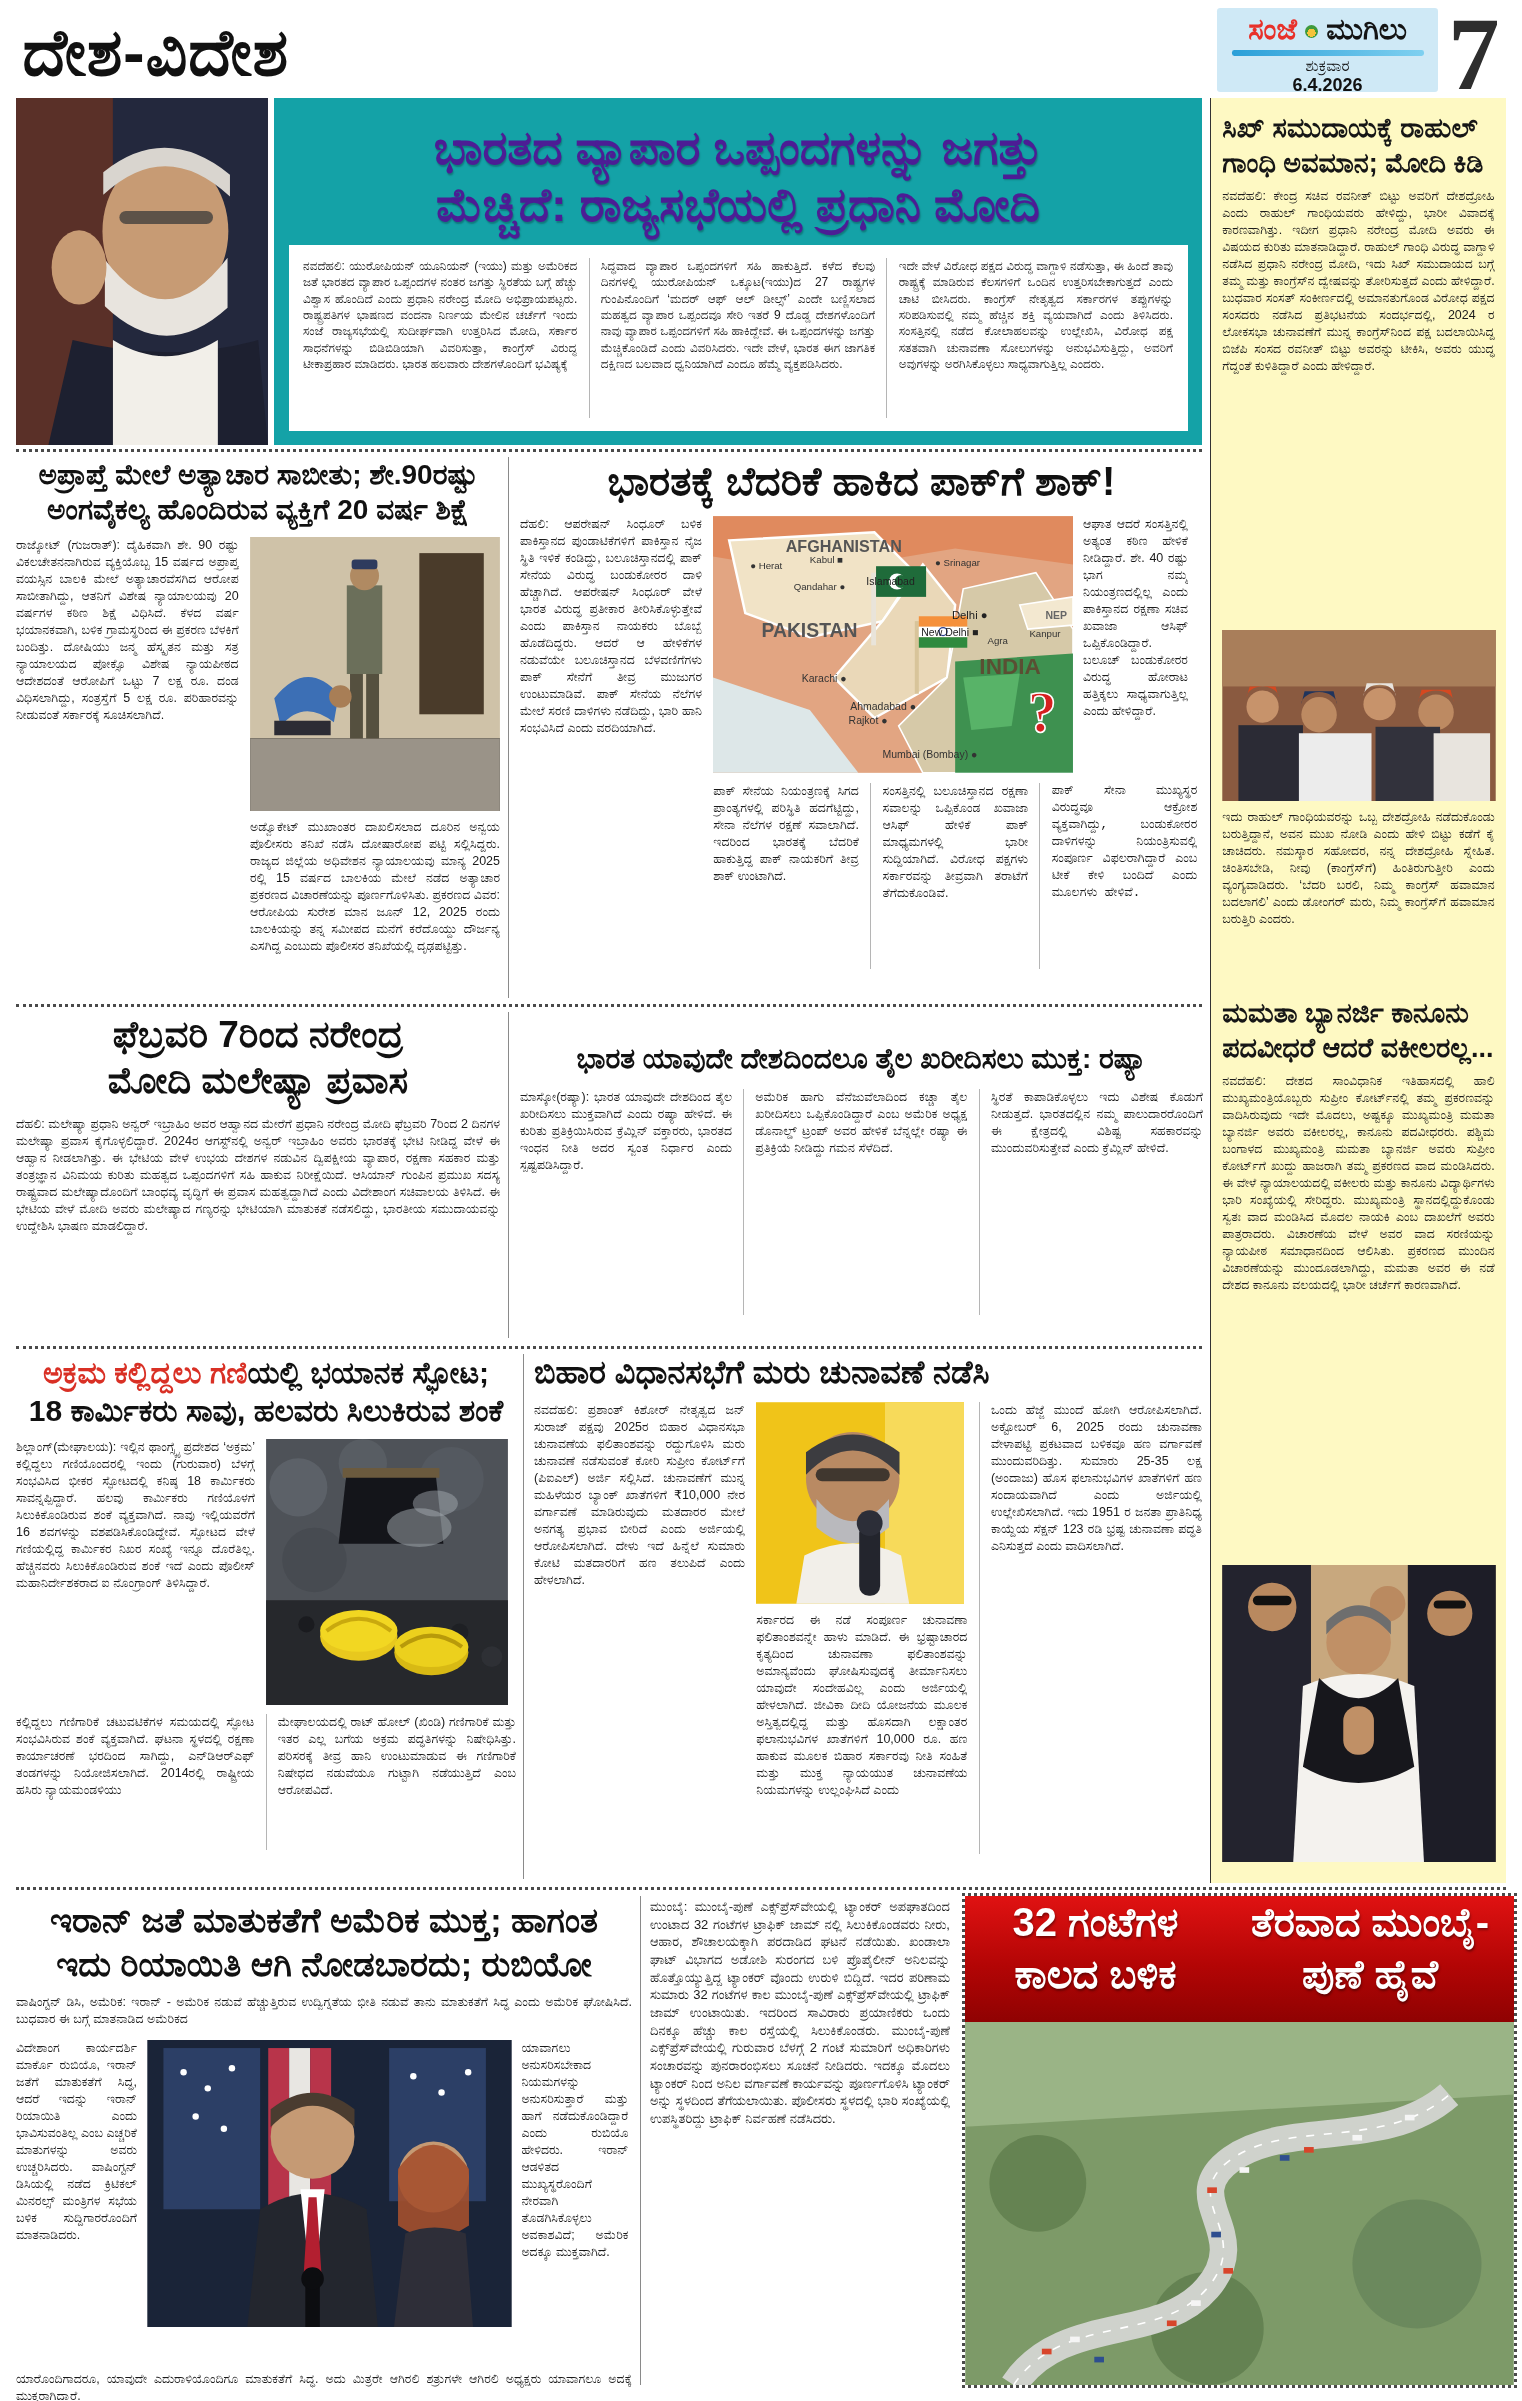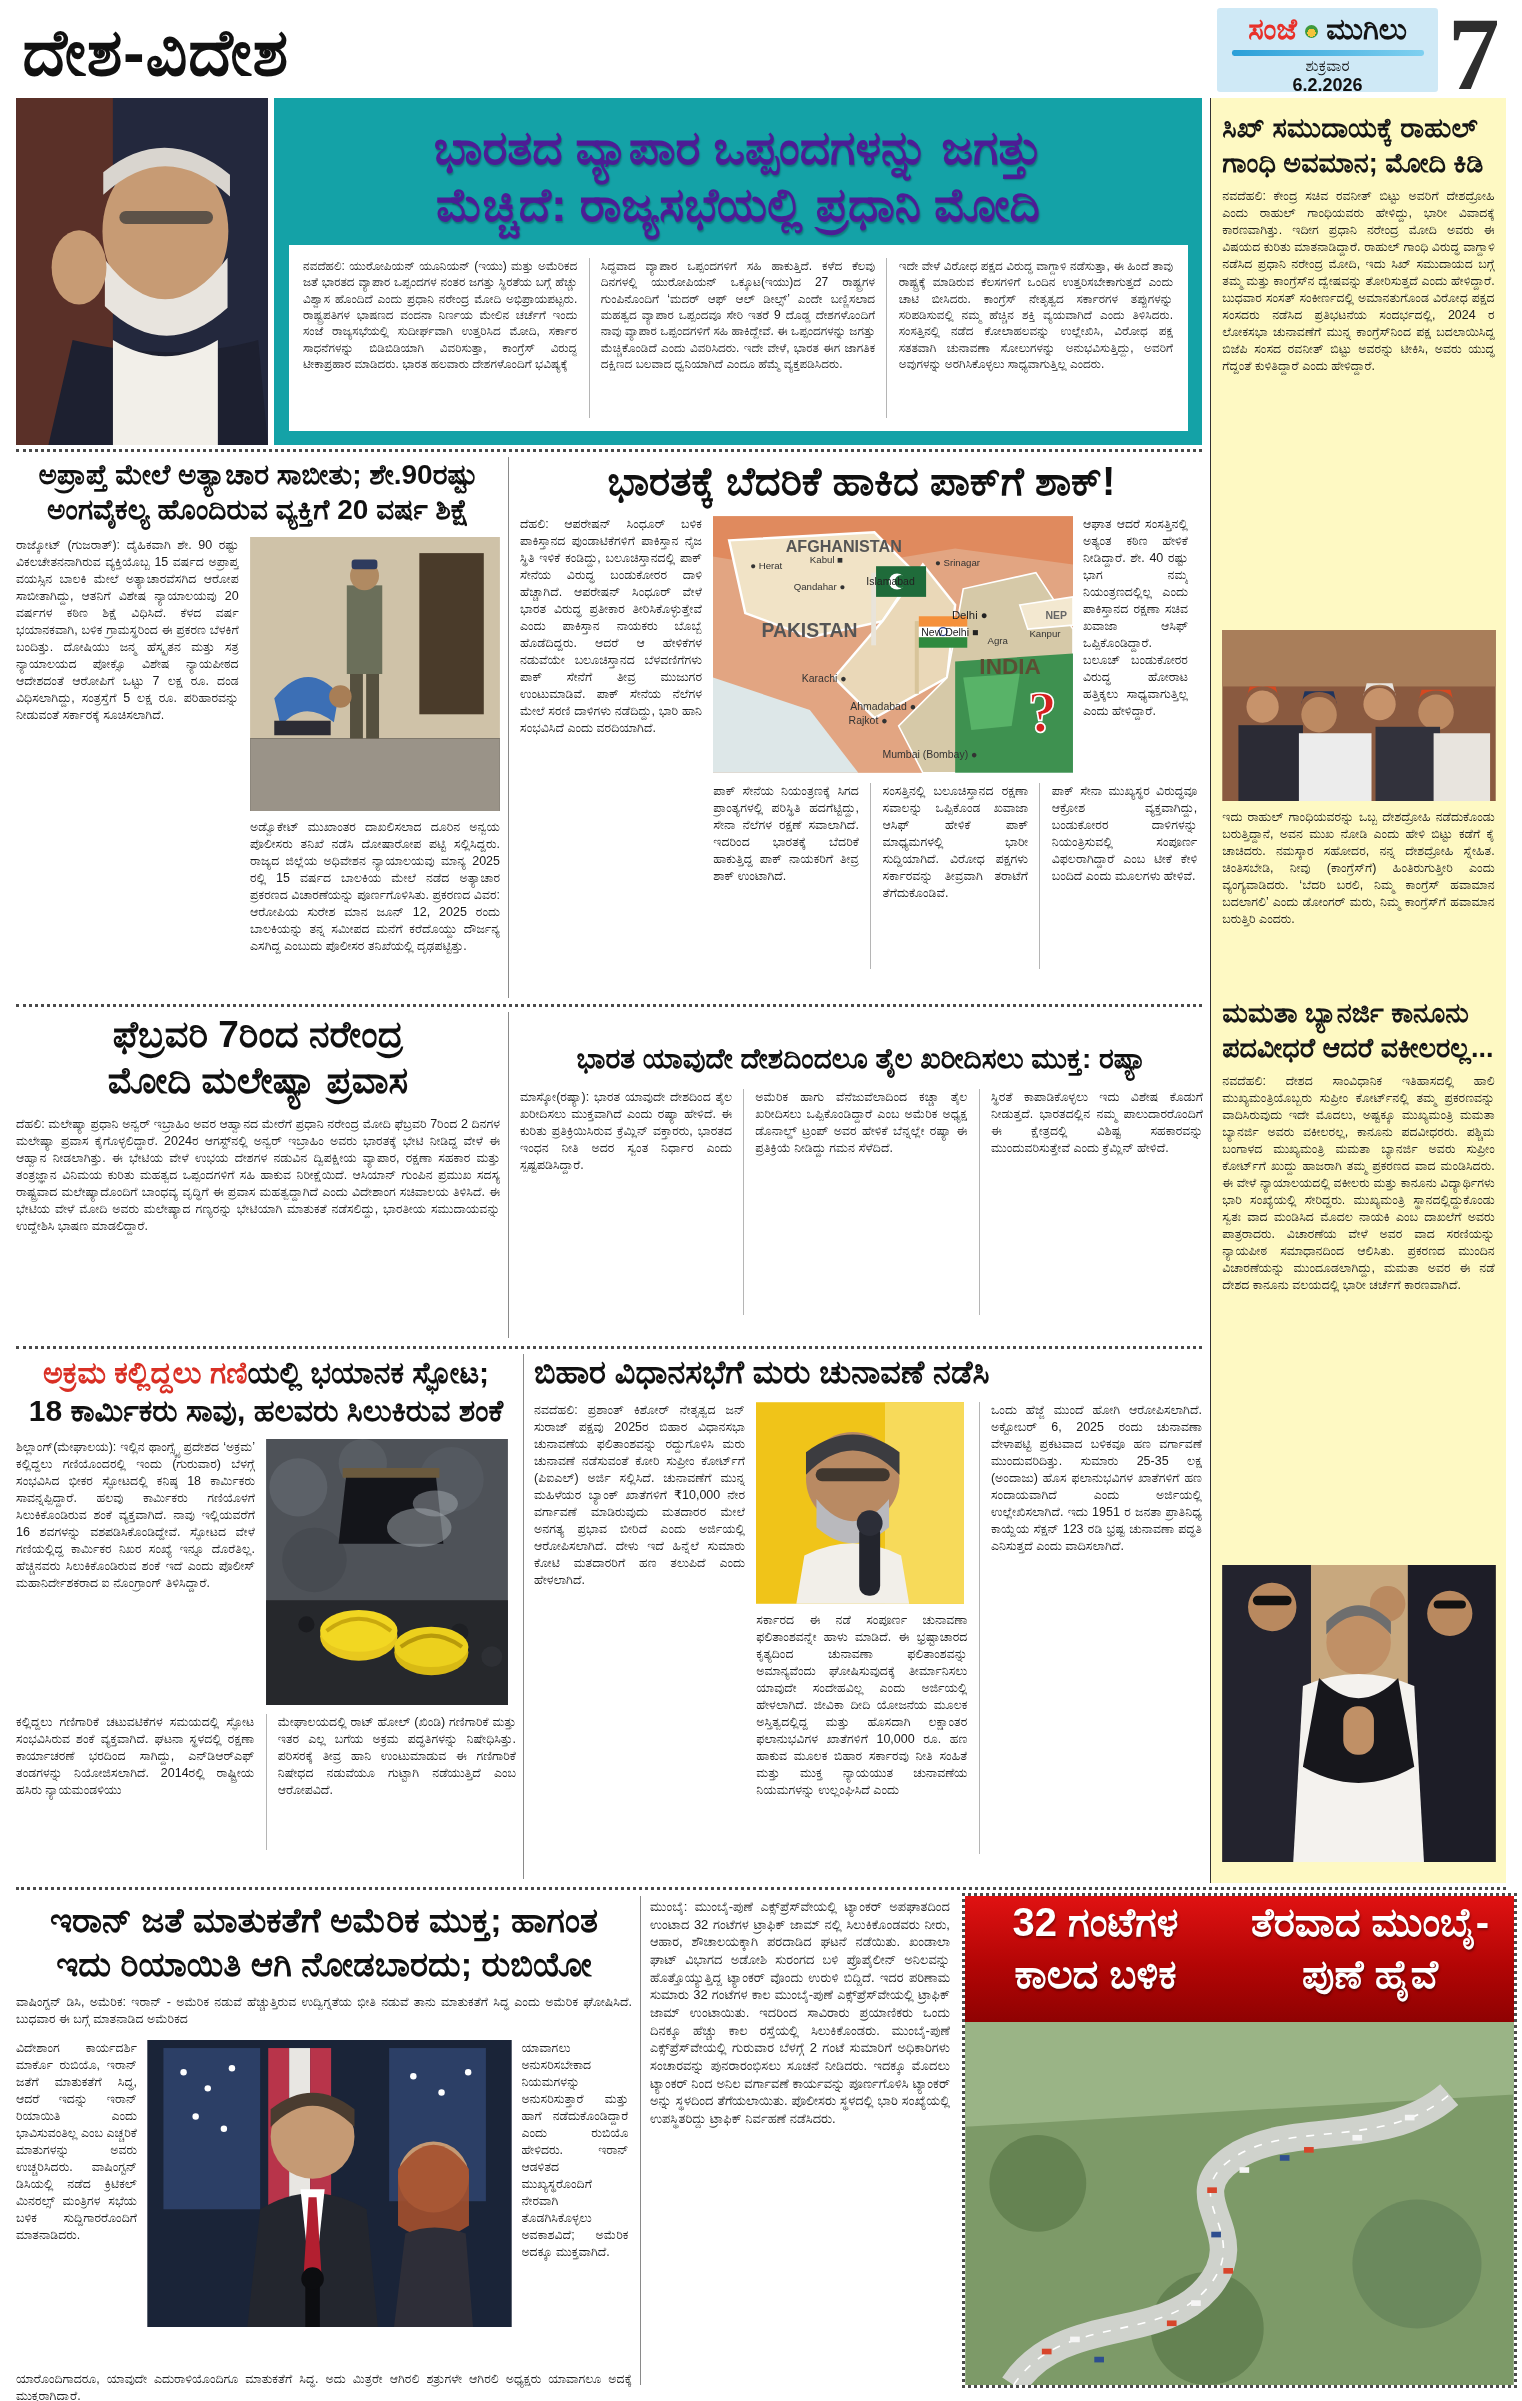--- a/index.html
+++ b/index.html
@@ -52,21 +52,21 @@
   <div class="abs" id="section-title" style="left:22.6px;top:14.5px;">ದೇಶ-ವಿದೇಶ</div>
 
   <div class="abs" id="logo-box" style="left:1217px;top:8px;width:221px;height:84px;padding-top:4.8px;box-sizing:border-box;">
     <div id="logo-line" class="center">
       <span id="logo-red">ಸಂಜೆ</span>
       <span style="display:inline-block;width:13px;height:13px;border-radius:50%;background:radial-gradient(circle at 50% 60%,#f5c33b 40%,#3f9a3c 41%);vertical-align:middle;"></span>
       <span id="logo-black">ಮುಗಿಲು</span>
     </div>
     <div id="logo-bar" style="width:192px;"></div>
     <div id="logo-day">ಶುಕ್ರವಾರ</div>
-    <div id="logo-date">6.2.2026</div>
+    <div id="logo-date">6.4.2026</div>
   </div>
   <div class="abs" id="page-number" style="left:1448px;top:3.2px;">7</div>
 
   <div class="abs" style="left:16px;top:98px;width:252px;height:347px;">
     <svg width="252" height="347" viewBox="0 0 312 430">
       <rect width="312" height="430" fill="#2a2330"></rect>
       <rect width="120" height="430" fill="#5a3028"></rect>
       <rect x="120" width="192" height="430" fill="#23283d"></rect>
       <ellipse cx="185" cy="165" rx="78" ry="95" fill="#c79b74"></ellipse>
       <path d="M110 200 Q185 300 262 198 L262 260 Q185 330 110 258 Z" fill="#e8e4de"></path>
@@ -213,21 +213,21 @@
               <text x="168" y="258" font-size="13" fill="#333" font-family="Liberation Sans,sans-serif">Rajkot ●</text>
               <text x="210" y="300" font-size="13" fill="#333" font-family="Liberation Sans,sans-serif">Mumbai (Bombay) ●</text>
               <text x="390" y="268" font-size="72" font-weight="bold" fill="#d61f1f" stroke="#ffffff" stroke-width="2" font-family="Liberation Serif,serif">?</text>
             </svg>
           </div>
           <div class="body-txt jtext" style="width:105px;height:257px;">ಆಘಾತ ಆದರೆ ಸಂಸತ್ತಿನಲ್ಲಿ ಅತ್ಯಂತ ಕಠಿಣ ಹೇಳಿಕೆ ನೀಡಿದ್ದಾರೆ. ಶೇ. 40 ರಷ್ಟು ಭಾಗ ನಮ್ಮ ನಿಯಂತ್ರಣದಲ್ಲಿಲ್ಲ ಎಂದು ಪಾಕಿಸ್ತಾನದ ರಕ್ಷಣಾ ಸಚಿವ ಖವಾಜಾ ಆಸಿಫ್ ಒಪ್ಪಿಕೊಂಡಿದ್ದಾರೆ. ಬಲೂಚ್ ಬಂಡುಕೋರರ ವಿರುದ್ಧ ಹೋರಾಟ ಹತ್ತಿಕ್ಕಲು ಸಾಧ್ಯವಾಗುತ್ತಿಲ್ಲ ಎಂದು ಹೇಳಿದ್ದಾರೆ.</div>
         </div>
         <div style="display:flex;gap:11.3px;margin-top:9.7px;">
           <div class="body-txt jtext" style="flex:1;height:186px;">ಪಾಕ್ ಸೇನೆಯ ನಿಯಂತ್ರಣಕ್ಕೆ ಸಿಗದ ಪ್ರಾಂತ್ಯಗಳಲ್ಲಿ ಪರಿಸ್ಥಿತಿ ಹದಗೆಟ್ಟಿದ್ದು, ಸೇನಾ ನೆಲೆಗಳ ರಕ್ಷಣೆ ಸವಾಲಾಗಿದೆ. ಇದರಿಂದ ಭಾರತಕ್ಕೆ ಬೆದರಿಕೆ ಹಾಕುತ್ತಿದ್ದ ಪಾಕ್ ನಾಯಕರಿಗೆ ತೀವ್ರ ಶಾಕ್ ಉಂಟಾಗಿದೆ.</div>
           <div class="body-txt jtext colsep" style="flex:1;height:186px;">ಸಂಸತ್ತಿನಲ್ಲಿ ಬಲೂಚಿಸ್ತಾನದ ರಕ್ಷಣಾ ಸವಾಲನ್ನು ಒಪ್ಪಿಕೊಂಡ ಖವಾಜಾ ಆಸಿಫ್ ಹೇಳಿಕೆ ಪಾಕ್ ಮಾಧ್ಯಮಗಳಲ್ಲಿ ಭಾರೀ ಸುದ್ದಿಯಾಗಿದೆ. ವಿರೋಧ ಪಕ್ಷಗಳು ಸರ್ಕಾರವನ್ನು ತೀವ್ರವಾಗಿ ತರಾಟೆಗೆ ತೆಗೆದುಕೊಂಡಿವೆ.</div>
-          <div class="body-txt jtext colsep" style="flex:1;height:186px;">ಪಾಕ್ ಸೇನಾ ಮುಖ್ಯಸ್ಥರ ವಿರುದ್ಧವೂ ಆಕ್ರೋಶ ವ್ಯಕ್ತವಾಗಿದ್ದು, ಬಂಡುಕೋರರ ದಾಳಿಗಳನ್ನು ನಿಯಂತ್ರಿಸುವಲ್ಲಿ ಸಂಪೂರ್ಣ ವಿಫಲರಾಗಿದ್ದಾರೆ ಎಂಬ ಟೀಕೆ ಕೇಳಿ ಬಂದಿದೆ ಎಂದು ಮೂಲಗಳು ಹೇಳಿವೆ.</div>
+          <div class="body-txt jtext colsep" style="flex:1;height:186px;font-family:Liberation Mono, monospace;">ಪಾಕ್ ಸೇನಾ ಮುಖ್ಯಸ್ಥರ ವಿರುದ್ಧವೂ ಆಕ್ರೋಶ ವ್ಯಕ್ತವಾಗಿದ್ದು, ಬಂಡುಕೋರರ ದಾಳಿಗಳನ್ನು ನಿಯಂತ್ರಿಸುವಲ್ಲಿ ಸಂಪೂರ್ಣ ವಿಫಲರಾಗಿದ್ದಾರೆ ಎಂಬ ಟೀಕೆ ಕೇಳಿ ಬಂದಿದೆ ಎಂದು ಮೂಲಗಳು ಹೇಳಿವೆ.</div>
         </div>
       </div>
     </div>
   </div>
 
   <div class="abs" style="left:16px;top:1012px;width:484px;height:326px;">
     <div class="hl-xl center">ಫೆಬ್ರವರಿ 7ರಿಂದ ನರೇಂದ್ರ</div>
     <div class="hl-xl center">ಮೋದಿ ಮಲೇಷ್ಯಾ ಪ್ರವಾಸ</div>
     <div class="body-txt jtext" style="margin-top:11.3px;height:210px;">ದೆಹಲಿ: ಮಲೇಷ್ಯಾ ಪ್ರಧಾನಿ ಅನ್ವರ್ ಇಬ್ರಾಹಿಂ ಅವರ ಆಹ್ವಾನದ ಮೇರೆಗೆ ಪ್ರಧಾನಿ ನರೇಂದ್ರ ಮೋದಿ ಫೆಬ್ರವರಿ 7ರಿಂದ 2 ದಿನಗಳ ಮಲೇಷ್ಯಾ ಪ್ರವಾಸ ಕೈಗೊಳ್ಳಲಿದ್ದಾರೆ. 2024ರ ಆಗಸ್ಟ್‌ನಲ್ಲಿ ಅನ್ವರ್ ಇಬ್ರಾಹಿಂ ಅವರು ಭಾರತಕ್ಕೆ ಭೇಟಿ ನೀಡಿದ್ದ ವೇಳೆ ಈ ಆಹ್ವಾನ ನೀಡಲಾಗಿತ್ತು. ಈ ಭೇಟಿಯ ವೇಳೆ ಉಭಯ ದೇಶಗಳ ನಡುವಿನ ದ್ವಿಪಕ್ಷೀಯ ವ್ಯಾಪಾರ, ರಕ್ಷಣಾ ಸಹಕಾರ ಮತ್ತು ತಂತ್ರಜ್ಞಾನ ವಿನಿಮಯ ಕುರಿತು ಮಹತ್ವದ ಒಪ್ಪಂದಗಳಿಗೆ ಸಹಿ ಹಾಕುವ ನಿರೀಕ್ಷೆಯಿದೆ. ಆಸಿಯಾನ್ ಗುಂಪಿನ ಪ್ರಮುಖ ಸದಸ್ಯ ರಾಷ್ಟ್ರವಾದ ಮಲೇಷ್ಯಾದೊಂದಿಗೆ ಬಾಂಧವ್ಯ ವೃದ್ಧಿಗೆ ಈ ಪ್ರವಾಸ ಮಹತ್ವದ್ದಾಗಿದೆ ಎಂದು ವಿದೇಶಾಂಗ ಸಚಿವಾಲಯ ತಿಳಿಸಿದೆ. ಈ ಭೇಟಿಯ ವೇಳೆ ಮೋದಿ ಅವರು ಮಲೇಷ್ಯಾದ ಗಣ್ಯರನ್ನು ಭೇಟಿಯಾಗಿ ಮಾತುಕತೆ ನಡೆಸಲಿದ್ದು, ಭಾರತೀಯ ಸಮುದಾಯವನ್ನು ಉದ್ದೇಶಿಸಿ ಭಾಷಣ ಮಾಡಲಿದ್ದಾರೆ.</div>
   </div>

